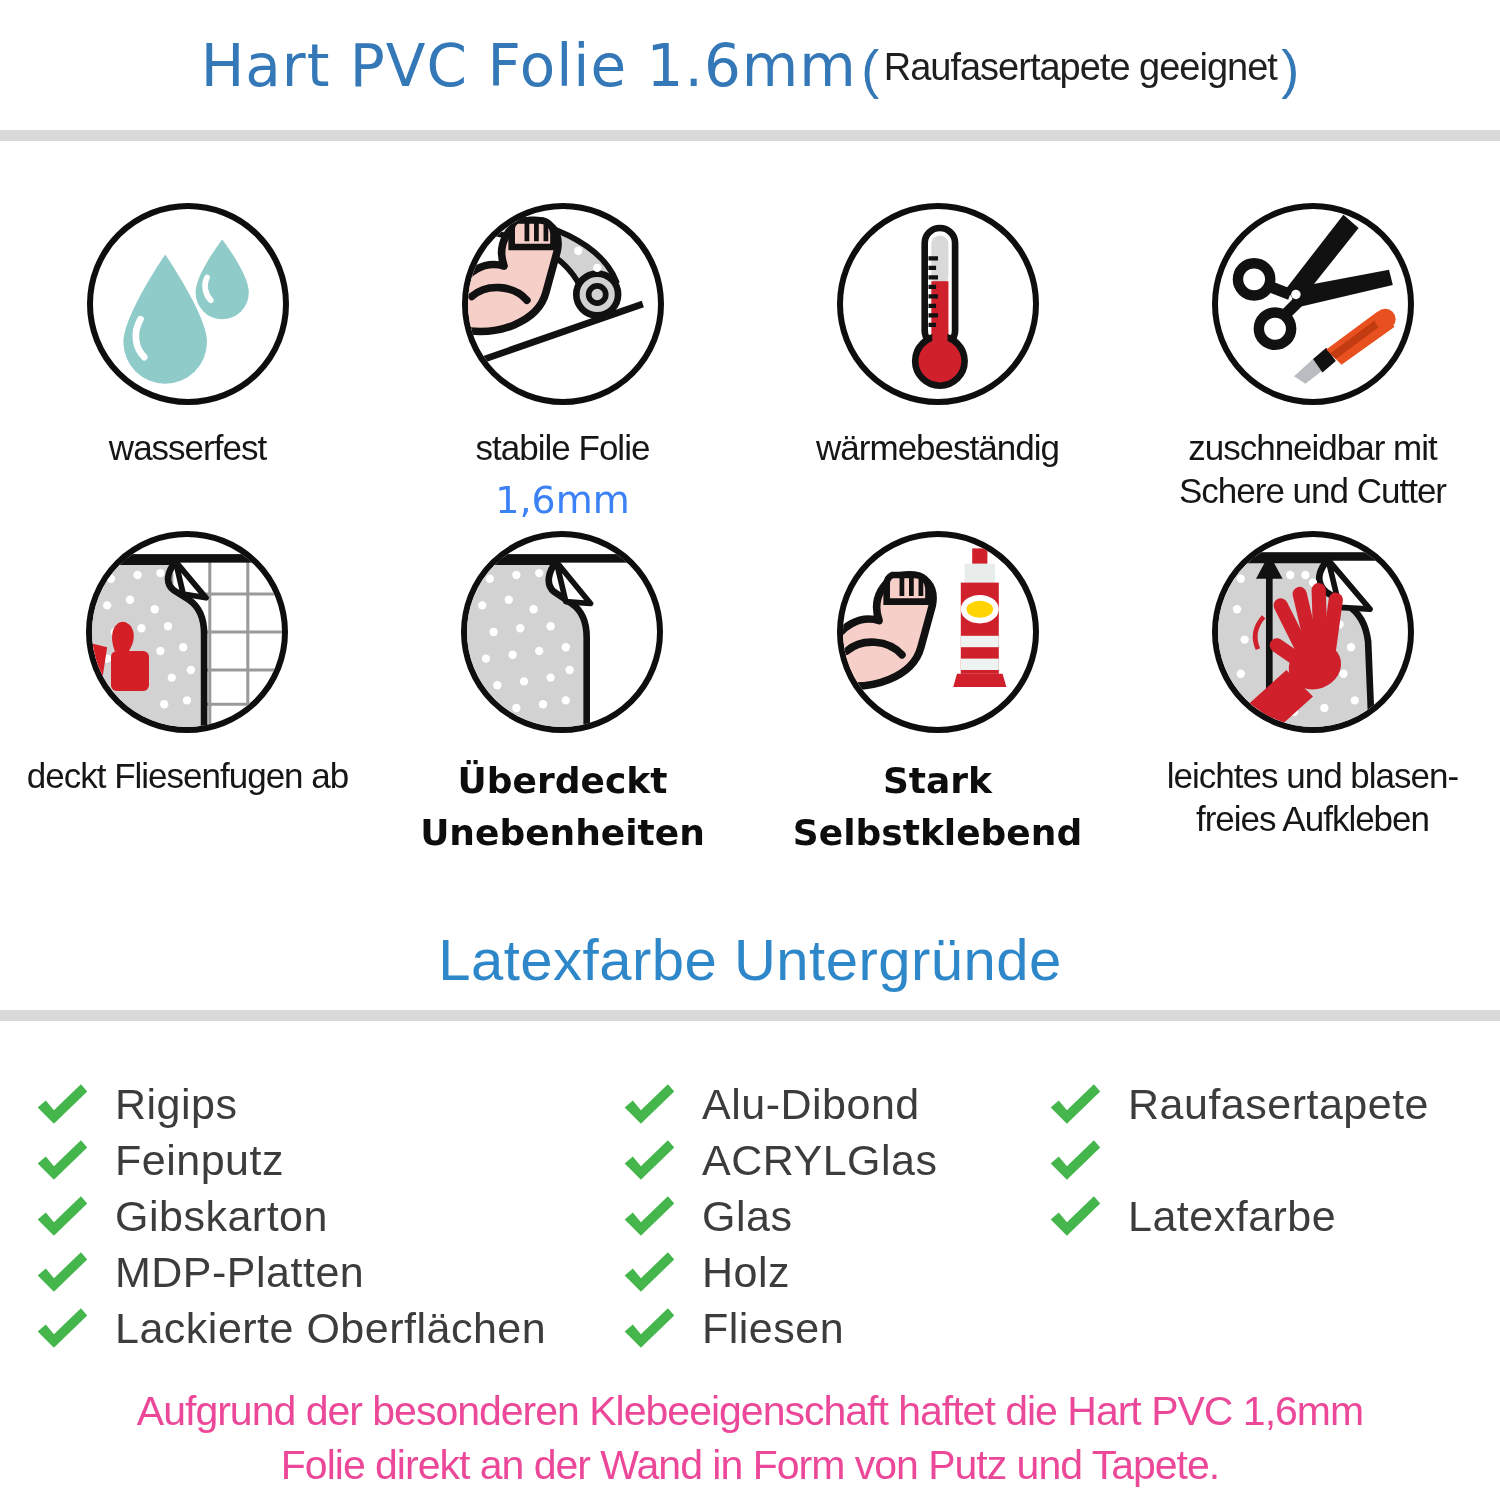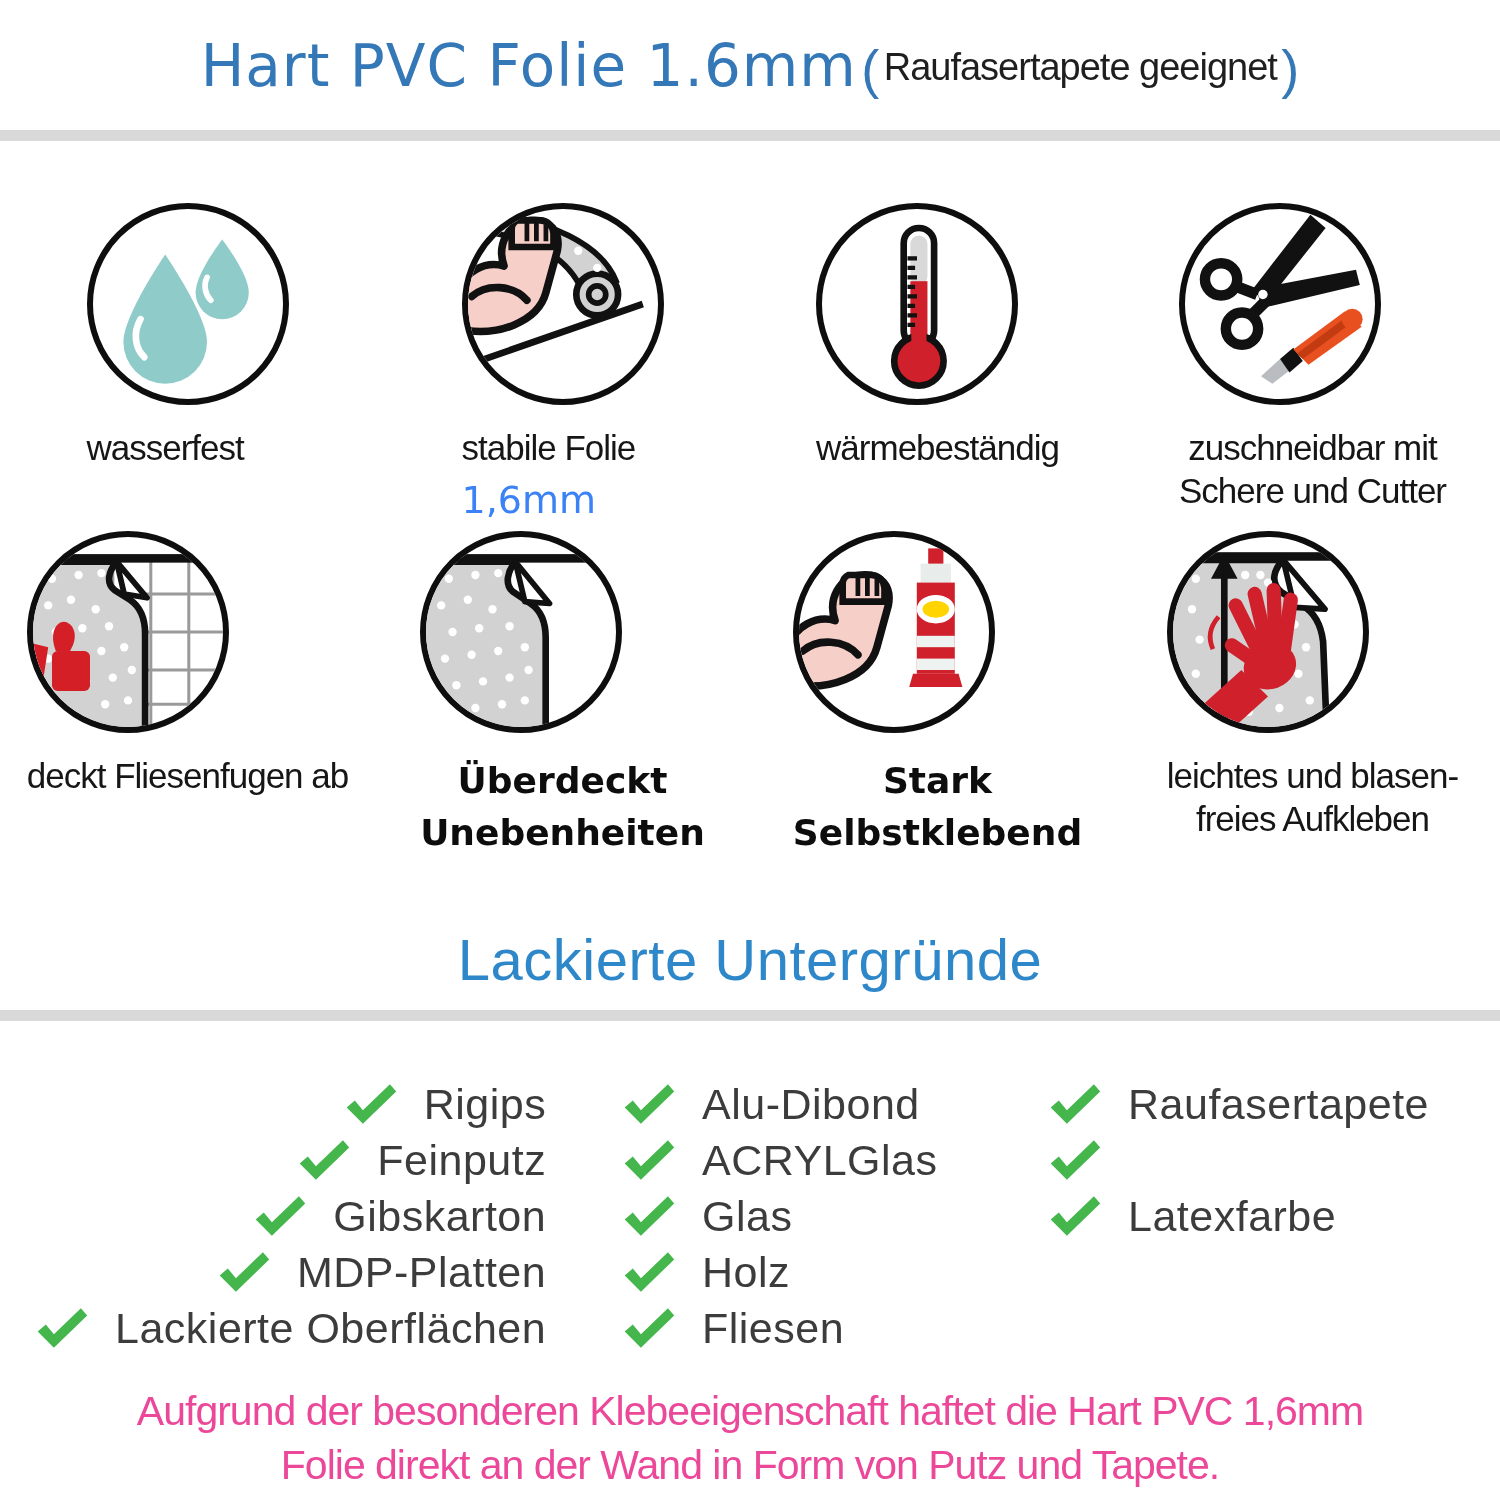--- a/index.html
+++ b/index.html
@@ -13,33 +13,33 @@
   .t-main{font-family:"DejaVu Sans",sans-serif;font-size:58px;color:#3478b7;letter-spacing:1px;}
   .t-paren{font-family:"Liberation Sans",sans-serif;font-size:54px;color:#3478b7;vertical-align:-2px;}
   .t-sub{font-size:38px;color:#1f1f1f;letter-spacing:-1px;vertical-align:6px;}
   .divider{left:0;width:1500px;height:11px;background:#d9d9d9;}
   #divider-1{top:130px;}
   #divider-2{top:1010px;}
   
   .feat-row{left:0;width:1500px;display:grid;grid-template-columns:repeat(4,375px);justify-items:center;}
   #feat-row-1{top:203px;}
   #feat-row-2{top:531px;}
-  .tile{display:flex;flex-direction:column;align-items:flex-start;}
+  .tile{display:flex;flex-direction:column;align-items:center;}
   .circle{width:190px;height:190px;border:6px solid #0e0e0e;border-radius:50%;background:#fff;overflow:hidden;}
   .circle svg{width:100%;height:100%;display:block;}
   .flabel{margin-top:22px;font-size:35px;line-height:1.22;color:#161616;letter-spacing:-1px;
           white-space:pre-line;text-align:center;}
   .flabel.strong{font-family:"DejaVu Sans",sans-serif;font-weight:700;font-size:36px;
           letter-spacing:0;color:#0d0d0d;line-height:1.45;}
   .fsub{margin-top:8px;font-family:"DejaVu Sans",sans-serif;font-size:38px;color:#3b82f6;}
   
   #section-title{top:926px;left:0;width:1500px;text-align:center;font-size:58px;color:#2e87c9;letter-spacing:0.5px;}
   
   .sub-col{display:flex;flex-direction:column;}
-  #sub-col-1{top:1076px;left:35px;align-items:flex-end;}
+  #sub-col-1{top:1076px;left:35px;}
   #sub-col-2{top:1076px;left:622px;}
   #sub-col-3{top:1076px;left:1048px;}
   .sub-item{display:flex;align-items:center;height:56px;gap:26px;}
   .check{width:54px;height:44px;flex:0 0 auto;}
   .sub-label{font-size:43px;color:#3c3c3c;letter-spacing:0.5px;white-space:nowrap;}
   
   #footer-note{top:1384px;left:0;width:1500px;text-align:center;font-size:41px;line-height:1.32;
           color:#ec4899;letter-spacing:-1px;white-space:pre-line;}
 </style>
 </head>
@@ -265,21 +265,21 @@
         </g>
         <ellipse cx="51" cy="68" rx="14" ry="12" fill="#cf202b" transform="rotate(-20 51 68)"></ellipse>
         <polygon points="16,88 36,70 50,84 30,102" fill="#cf202b"></polygon>
       </svg>
     </div>
     <div class="flabel">leichtes und blasen-
 freies Aufkleben</div>
   </div>
 </div>
 
-<div class="abs" id="section-title">Lackierte Untergründe</div>
+<div class="abs" id="section-title">Latexfarbe Untergründe</div>
 <div class="abs divider" id="divider-2"></div>
 
 <div class="abs sub-col" id="sub-col-1">
   <div class="sub-item">
     <svg class="check" viewBox="0 0 60 48">
         <polygon points="3,28 12,20 21,31 51,2 58,10 21,46" fill="#44b64c"></polygon>
       </svg>
     <span class="sub-label">Rigips</span>
   </div>
   <div class="sub-item">

